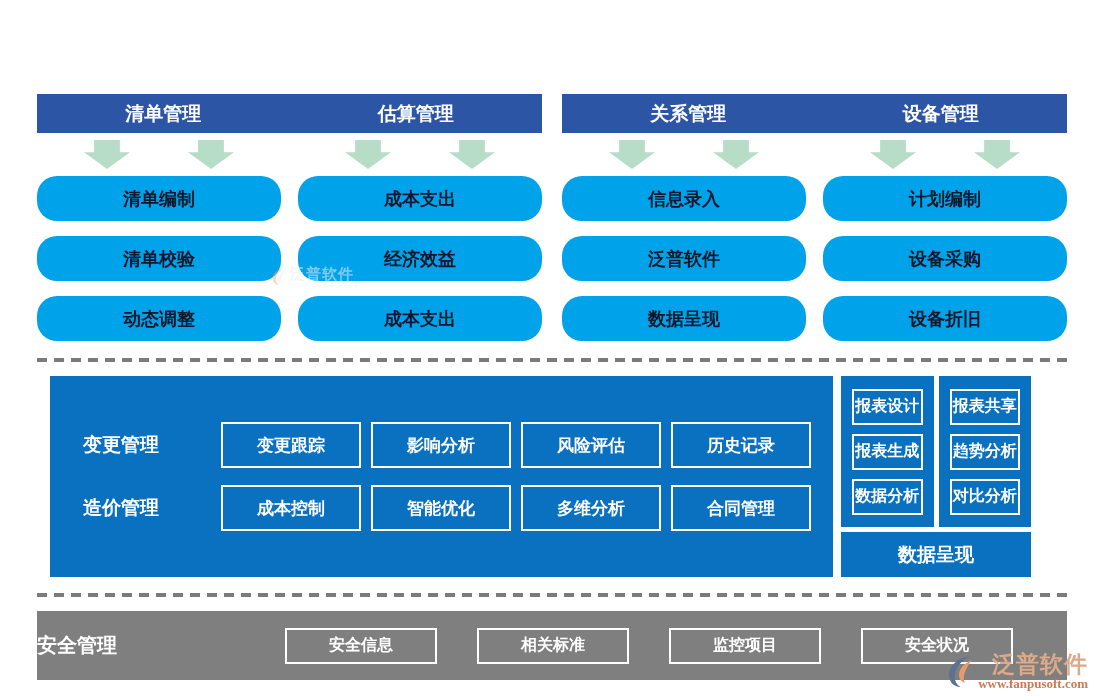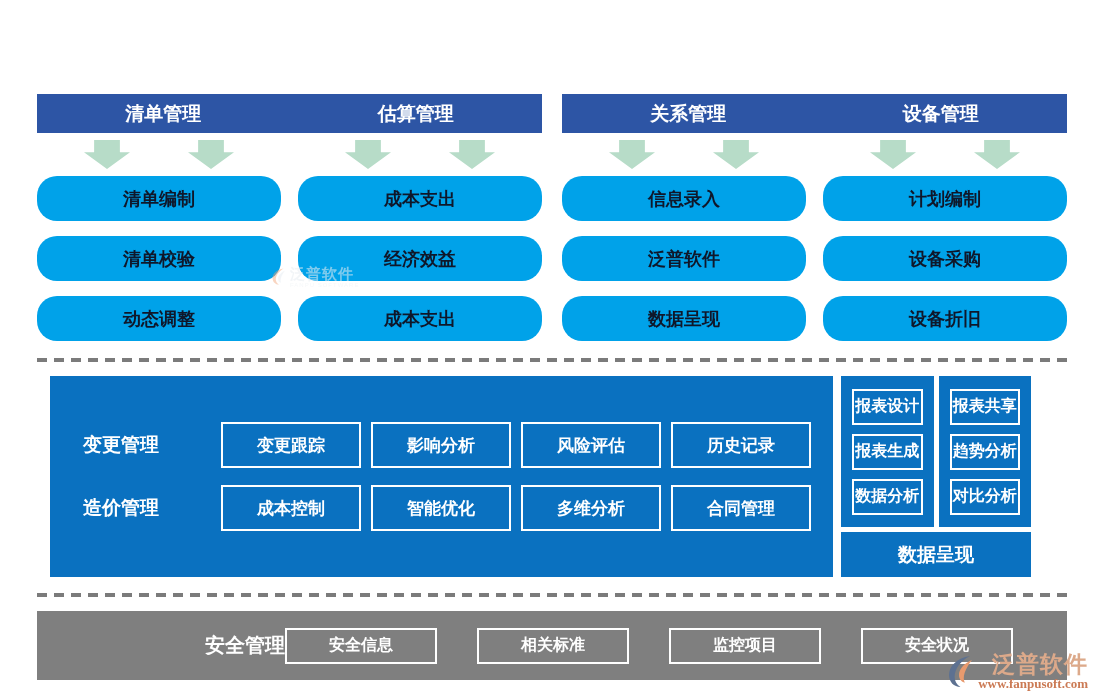--- a/index.html
+++ b/index.html
@@ -96,21 +96,21 @@
     display:flex; align-items:center; justify-content:center;
     color:#ffffff; font-size:19px; font-weight:bold;
   }
 
   
   .bottom-bar {
     position:absolute; top:611px; left:37px; width:1030px; height:69px;
     background:#7f7f7f; display:flex; align-items:center;
   }
   .b-label {
-    width:248px; text-align:right;
+    width:248px; text-align:left;
     color:#ffffff; font-size:20px; font-weight:bold;
   }
   .b-box {
     width:152px; height:36px; margin-right:40px;
     border:2px solid #ffffff;
     display:flex; align-items:center; justify-content:center;
     color:#ffffff; font-size:16px; font-weight:bold;
   }
 
   

